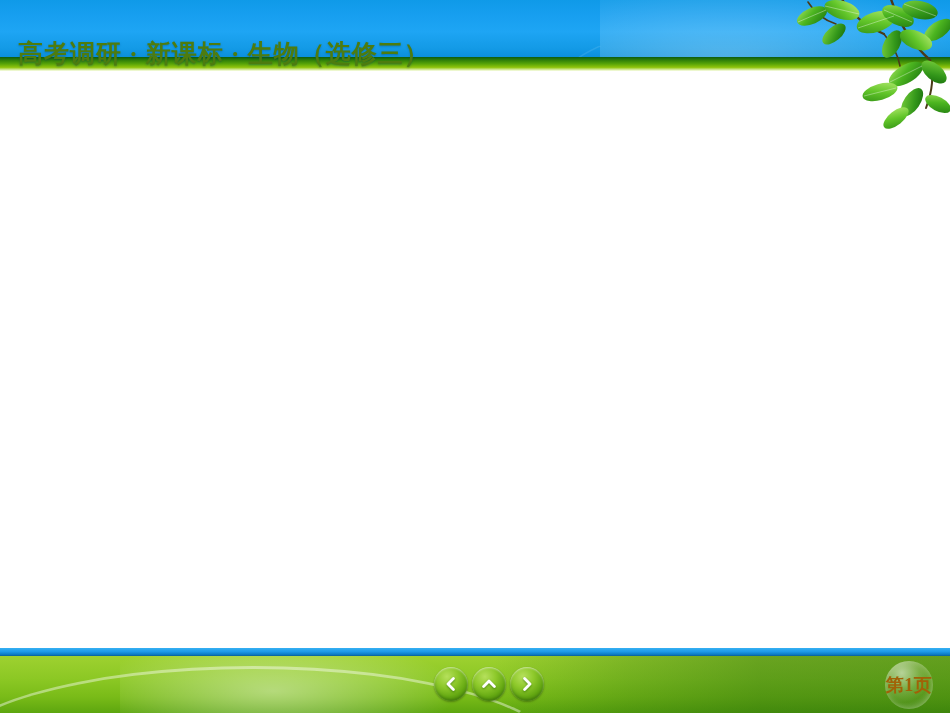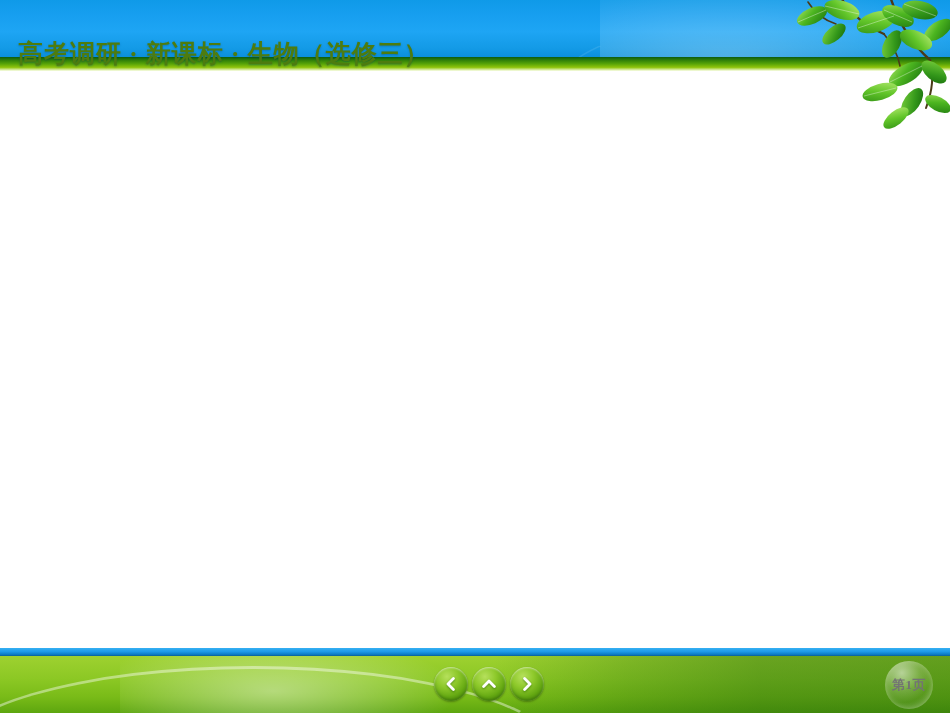--- a/index.html
+++ b/index.html
@@ -308,23 +308,23 @@
     background:
       radial-gradient(circle at 35% 25%,
         rgba(255,255,255,0.55) 0%,
         rgba(255,255,255,0.18) 38%,
         rgba(255,255,255,0.05) 62%,
         rgba(255,255,255,0.22) 100%);
     box-shadow: inset 0 0 6px rgba(255,255,255,0.35);
   }
   .page-text {
     position: relative;
-    font-size: 13px;
+    font-size: 18px;
     font-weight: bold;
-    color: #737373;
+    color: #a16207;
     white-space: nowrap;
     letter-spacing: 0.5px;
   }
 </style>
 </head>
 <body>
 
 <div id="slide">
 
   <div class="header-wrap">

